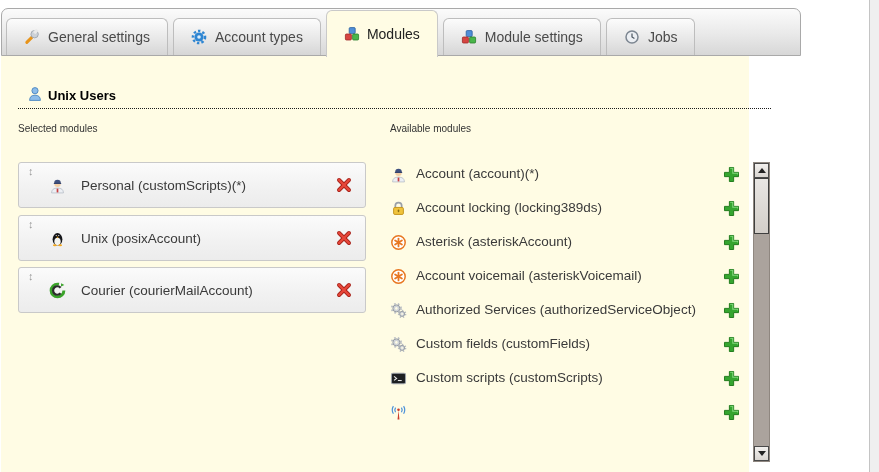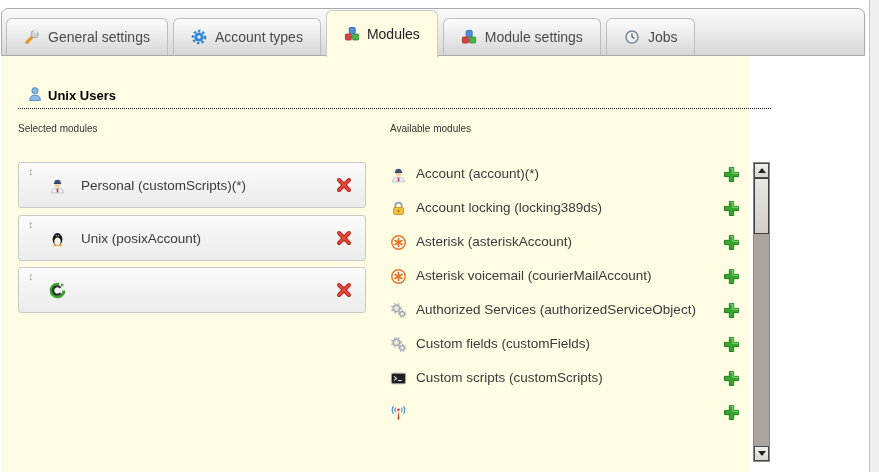--- a/index.html
+++ b/index.html
@@ -1,20 +1,20 @@
 <!DOCTYPE html>
 <html><head>
 <meta charset="utf-8">
 <style>
   html,body{margin:0;padding:0;}
   body{width:879px;height:472px;position:relative;background:#ffffff;
        font-family:"Liberation Sans","DejaVu Sans",sans-serif;overflow:hidden;}
 
   
-  .tabbar{position:absolute;left:1px;top:8px;width:864px;height:48px;
+  .tabbar{position:absolute;left:1px;top:8px;width:800px;height:48px;
           background:linear-gradient(180deg,#fbfbfb 0%,#e9e9e9 55%,#d7d7d7 100%);
           border:1px solid #a9a9a9;border-radius:7px 7px 0 0;box-sizing:border-box;
           display:flex;align-items:flex-end;padding-left:4px;gap:5px;}
   .tab{height:37px;display:flex;align-items:center;gap:8px;padding:0 17px;
        background:linear-gradient(180deg,#fcfcfc 0%,#e6e6e6 60%,#d6d6d6 100%);
        border:1px solid #bdbdbd;border-bottom:none;border-radius:6px 6px 0 0;
        color:#4a4a4a;font-size:14px;white-space:nowrap;cursor:pointer;box-sizing:border-box;}
   .tab.active{height:47px;background:#fffce4;border-color:#c9c9c9;margin-bottom:-2px;
        position:relative;z-index:3;color:#222;gap:7px;}
   .ticon{width:16px;height:16px;display:inline-block;flex:0 0 16px;}
@@ -198,20 +198,21 @@
 
   <div class="srow" style="top:211px">
     <span class="drag">↕</span>
     <span class="micon">
       <svg width="17" height="17" viewBox="0 0 16 16">
         <circle cx="8" cy="8" r="6" fill="none" stroke="#3aa32a" stroke-width="2.8" stroke-dasharray="29 9"></circle>
         <path d="M10.9 5.4 A4 4 0 1 0 10.9 10.6" fill="none" stroke="#2c2c2c" stroke-width="2.1"></path>
         <path d="M11.4 1.2 l3 1.6 -3.1 1.4 z" fill="#3aa32a"></path>
       </svg>
     </span>
+    <span class="slabel">Courier (courierMailAccount)</span>
     <button class="del">
       <svg width="18" height="18" viewBox="0 0 16 16">
         <g stroke="#a8231a" stroke-width="3.6" stroke-linecap="round">
           <path d="M3.6 3.6 L12.4 12.4"></path>
             <path d="M12.4 3.6 L3.6 12.4"></path>
         </g>
         <g stroke="#e8473a" stroke-width="2" stroke-linecap="round">
           <path d="M3.6 3.6 L12.4 12.4"></path>
             <path d="M12.4 3.6 L3.6 12.4"></path>
         </g>
@@ -281,21 +282,21 @@
       <span class="micon">
         <svg width="17" height="17" viewBox="0 0 16 16">
           <circle cx="8" cy="8" r="6.3" fill="#fff" stroke="#e87722" stroke-width="1.4"></circle>
           <g stroke="#e87722" stroke-width="1.7" stroke-linecap="round">
             <path d="M8 4.3 V11.7"></path>
               <path d="M4.8 6.1 l6.4 3.8"></path>
               <path d="M11.2 6.1 l-6.4 3.8"></path>
           </g>
         </svg>
       </span>
-      <span class="alabel">Asterisk voicemail (courierMailAccount)</span>
+      <span class="alabel">Account voicemail (asteriskVoicemail)</span>
       <button class="add">
         <svg width="17" height="17" viewBox="0 0 16 16">
           <path d="M6 1.4 h4 v4.6 h4.6 v4 h-4.6 v4.6 h-4 v-4.6 H1.4 v-4 H6 z" fill="#35a52f" stroke="#1f7a1b" stroke-width="0.9"></path>
           <path d="M6.8 2.2 h2.4 v4.6 h4.6 v1.2" fill="none" stroke="#8ade84" stroke-width="1" opacity="0.9"></path>
         </svg>
       </button>
     </div>
 
     <div class="arow">
       <span class="micon">

